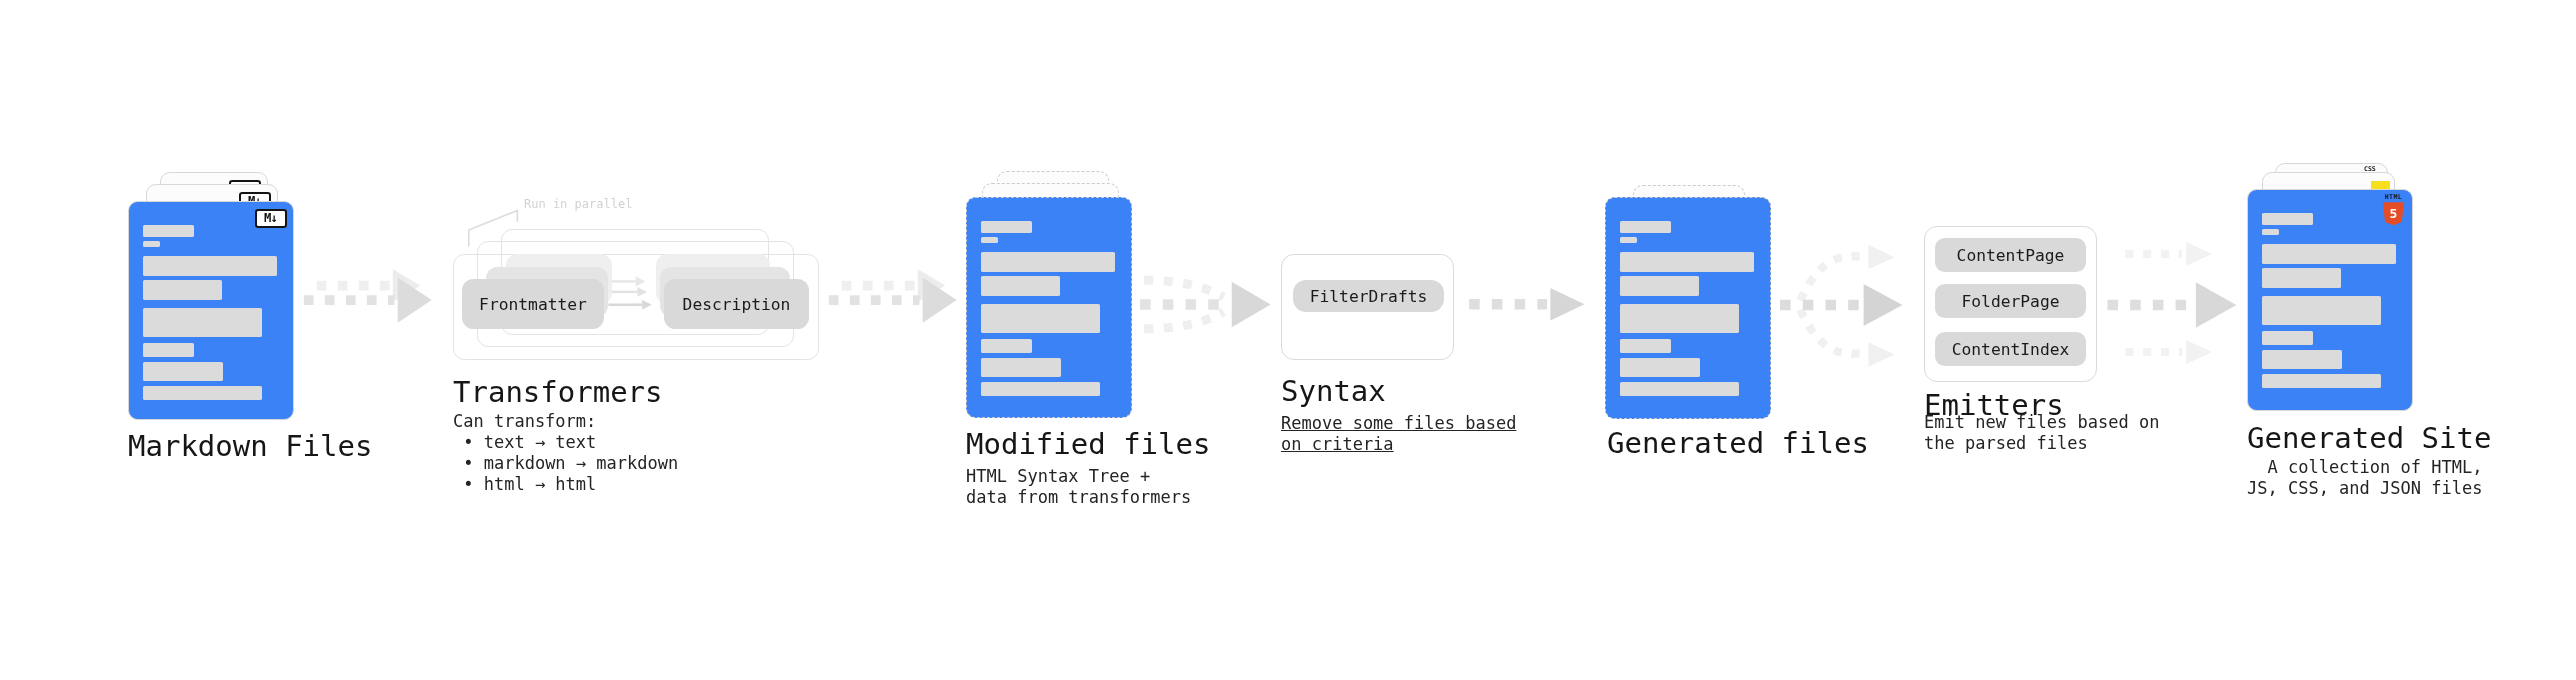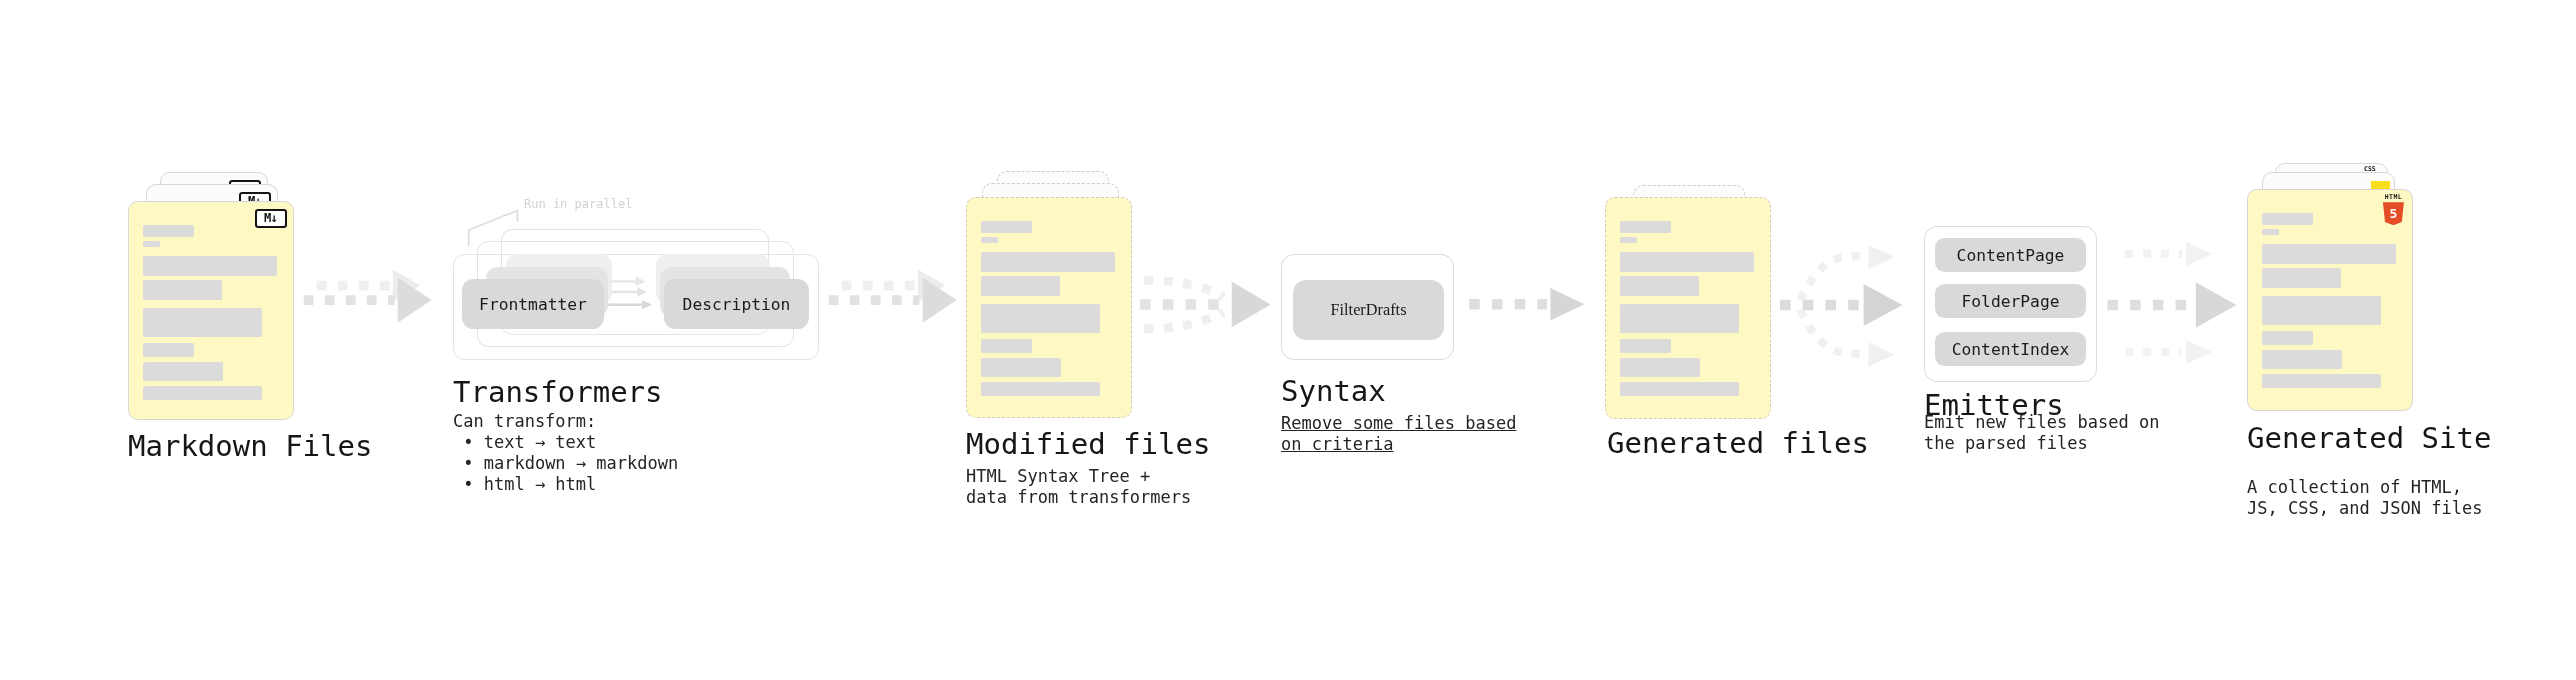--- a/index.html
+++ b/index.html
@@ -1,21 +1,21 @@
 <!DOCTYPE html>
 <html style="font-size:13px"><head>
 <meta charset="utf-8">
 <style>
   html,body{margin:0;padding:0;background:#fff;}
   .canvas{position:relative;width:2576px;height:681px;background:#ffffff;overflow:hidden;
           font-family:"DejaVu Sans Mono","Liberation Mono",monospace;}
   .abs{position:absolute;}
 
   
-  .doc{position:absolute;background:#fef9c3;border:1.6px solid #d7d7d7;border-radius:9.8px;box-sizing:border-box;}
+  .doc{position:absolute;background:#3b82f6;border:1.6px solid #d7d7d7;border-radius:9.8px;box-sizing:border-box;}
   .doc.back{background:#fcfcfc;}
   .doc.dashed{border:1.6px dashed #cccccc;}
   .bars{position:absolute;left:14px;top:23px;display:flex;flex-direction:column;align-items:flex-start;}
   .bar{background:#dbdbdb;border-radius:1.6px;}
   .bar.w1{width:51px;height:12.2px;margin-top:0;}
   .bar.w2{width:17px;height:5.7px;margin-top:4.1px;}
   .bar.w3{width:134px;height:20.3px;margin-top:9px;}
   .bar.w4{width:79px;height:19.5px;margin-top:4.1px;}
   .bar.w5{width:119px;height:29px;margin-top:8.1px;}
   .bar.w6{width:51px;height:14px;margin-top:5.7px;}
@@ -150,21 +150,21 @@
 
   <svg class="abs" style="left:1136px;top:268px;" width="142" height="73" viewBox="0 0 175 90">
     <path d="M10 15 Q 72 15 108 36" fill="none" stroke="#efefef" stroke-width="11" stroke-dasharray="11 13"></path>
     <path d="M10 75 Q 72 75 108 54" fill="none" stroke="#efefef" stroke-width="11" stroke-dasharray="11 13"></path>
     <line x1="5" y1="45" x2="112" y2="45" stroke="#e2e2e2" stroke-width="13" stroke-dasharray="13 15"></line>
     <polygon points="118,17 118,73 166,45" fill="#d8d8d8"></polygon>
   </svg>
 
   <div>
     <div class="panel" style="left:1281px;top:254px;width:173px;height:106px;"></div>
-    <div class="chip" style="left:1293px;top:280px;width:151px;height:60px;border-radius:13px;font-family:Liberation Serif, serif;">FilterDrafts</div>
+    <div class="chip" style="left:1293px;top:280px;width:151px;height:32px;border-radius:13px;">FilterDrafts</div>
     <div class="stage-title" style="left:1281px;top:374px;">Syntax</div>
     <div class="stage-desc" style="left:1281px;top:413px;text-decoration:underline;">Remove some files based
 on criteria</div>
   </div>
 
   <svg class="abs" style="left:1461px;top:288px;" width="130" height="32.5" viewBox="0 0 160 40">
     <line x1="10" y1="20" x2="106" y2="20" stroke="#dedede" stroke-width="13" stroke-dasharray="13 15"></line>
     <polygon points="110,0 110,40 152,20" fill="#d6d6d6"></polygon>
   </svg>
 
@@ -233,18 +233,18 @@
           <div class="bar w2"></div>
           <div class="bar w3"></div>
           <div class="bar w4"></div>
           <div class="bar w5"></div>
           <div class="bar w6"></div>
           <div class="bar w7"></div>
           <div class="bar w8"></div>
         </div>
     </div>
     <div class="stage-title" style="left:2247px;top:421px;">Generated Site</div>
-    <div class="stage-desc" style="left:2247px;top:477px;">A collection of HTML,
+    <div class="stage-desc" style="left:2247px;top:457px;text-align:right;">A collection of HTML,
 JS, CSS, and JSON files</div>
   </div>
 
 </div>
 
 
 </body></html>

